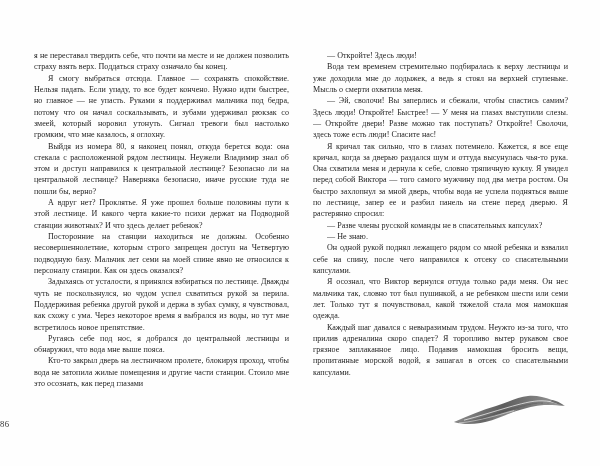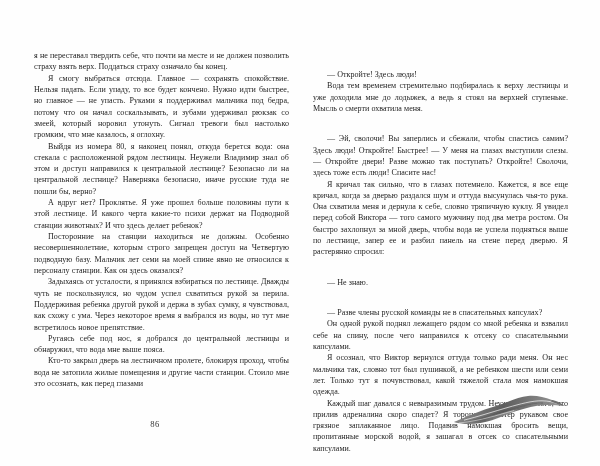--- a/index.html
+++ b/index.html
@@ -37,28 +37,27 @@
     text-align: justify;
     font-size: 8.05px;
     line-height: 11.32px;
     color: #1d1d1d;
     hyphens: auto;
     -webkit-hyphens: auto;
     letter-spacing: 0.02px;
     word-spacing: 0.1px;
   }
   .para.noindent { text-indent: 0; }
-  .para.dialogue { text-indent: 14px; margin-top: 19px; }
+  .para.dialogue { text-indent: 14px; }
 
   .folio {
     position: absolute;
     left: 0;
     top: 419px;
     width: 310px;
-    text-align: center;
     font-size: 8.6px;
     color: #343434;
     letter-spacing: 0.4px;
   }
 
   .ornament {
     position: absolute;
     left: 452px;
     top: 394px;
     width: 114px;
@@ -82,22 +81,22 @@
       <p class="para">Задыхаясь от усталости, я принялся взбираться по лестнице. Дважды чуть не поскользнулся, но чудом успел схватиться рукой за перила. Поддерживая ребенка другой рукой и держа в зубах сумку, я чувствовал, как схожу с ума. Через некоторое время я выбрался из воды, но тут мне встретилось новое препятствие.</p>
       <p class="para">Ругаясь себе под нос, я добрался до центральной лестницы и обнаружил, что вода мне выше пояса.</p>
       <p class="para">Кто-то закрыл дверь на лестничном пролете, блокируя проход, чтобы вода не затопила жилые помещения и другие части станции. Стоило мне это осознать, как перед глазами</p>
     </div>
 
     <div class="column column-right">
       <p class="para dialogue">— Откройте! Здесь люди!</p>
       <p class="para">Вода тем временем стремительно подбиралась к верху лестницы и уже доходила мне до лодыжек, а ведь я стоял на верхней ступеньке. Мысль о смерти охватила меня.</p>
       <p class="para dialogue">— Эй, сволочи! Вы заперлись и сбежали, чтобы спастись самим? Здесь люди! Откройте! Быстрее! — У меня на глазах выступили слезы. — Откройте двери! Разве можно так поступать? Откройте! Сволочи, здесь тоже есть люди! Спасите нас!</p>
       <p class="para">Я кричал так сильно, что в глазах потемнело. Кажется, я все еще кричал, когда за дверью раздался шум и оттуда высунулась чья-то рука. Она схватила меня и дернула к себе, словно тряпичную куклу. Я увидел перед собой Виктора — того самого мужчину под два метра ростом. Он быстро захлопнул за мной дверь, чтобы вода не успела подняться выше по лестнице, запер ее и разбил панель на стене перед дверью. Я растерянно спросил:</p>
+      <p class="para dialogue">— Разве члены русской команды не в спасательных капсулах?</p>
       <p class="para dialogue">— Не знаю.</p>
-      <p class="para dialogue">— Разве члены русской команды не в спасательных капсулах?</p>
       <p class="para">Он одной рукой поднял лежащего рядом со мной ребенка и взвалил себе на спину, после чего направился к отсеку со спасательными капсулами.</p>
       <p class="para">Я осознал, что Виктор вернулся оттуда только ради меня. Он нес мальчика так, словно тот был пушинкой, а не ребенком шести или семи лет. Только тут я почувствовал, какой тяжелой стала моя намокшая одежда.</p>
       <p class="para">Каждый шаг давался с невыразимым трудом. Неужто из-за того, что прилив адреналина скоро спадет? Я торопливо вытер рукавом свое грязное заплаканное лицо. Подавив намокшая бросить вещи, пропитанные морской водой, я зашагал в отсек со спасательными капсулами.</p>
     </div>
 
   </div>
 
   <div class="folio">86</div>
 
   <div class="ornament">

